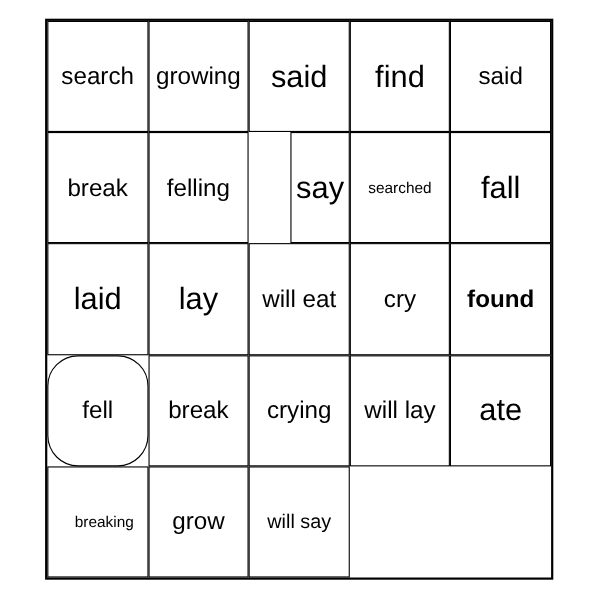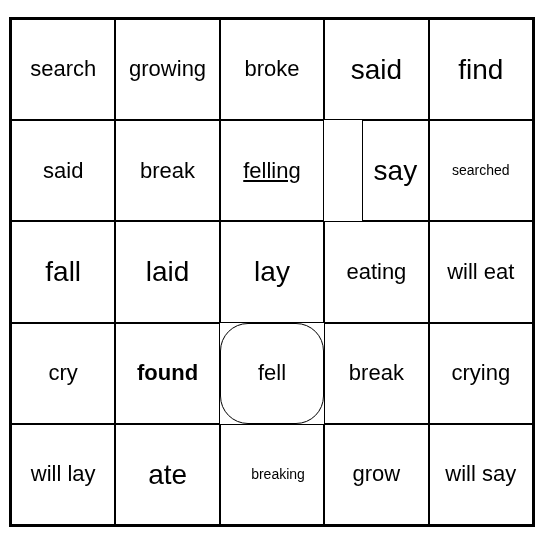--- a/index.html
+++ b/index.html
@@ -16,57 +16,55 @@
       justify-content: center;
       background: #fff;
       font-family: Arial, sans-serif;
     }
 
     .bingo-board {
       border: 2px solid #000;
       display: grid;
       grid-template-columns: repeat(5, 1fr);
       grid-template-rows: repeat(5, 1fr);
-      width: 526px;
+      width: 462px;
       height: 510px;
     }
 
     .bingo-cell {
       border: 1px solid #000;
       display: flex;
       align-items: center;
       justify-content: center;
       text-align: center;
       padding: 4px;
       font-size: 22px;
       line-height: 1.2;
     }
   </style>
 </head>
 <body>
 
 <div class="bingo-board">
 <div class="bingo-cell" style="font-size: 22px;">search</div>
     <div class="bingo-cell" style="font-size: 22px;">growing</div>
-    <div class="bingo-cell" style="font-size: 22px;">broke</div>
     <div class="bingo-cell" style="font-size: 28px;">said</div>
     <div class="bingo-cell" style="font-size: 28px;">find</div>
     <div class="bingo-cell" style="font-size: 22px;">said</div>
     <div class="bingo-cell" style="font-size: 22px;">break</div>
-    <div class="bingo-cell" style="font-size: 22px; text-decoration: underline;">felling</div>
+    <div class="bingo-cell" style="font-size: 22px;">felling</div>
     <div class="bingo-cell" style="font-size: 28px; margin-left: 38px;">say</div>
     <div class="bingo-cell" style="font-size: 14px;">searched</div>
     <div class="bingo-cell" style="font-size: 28px;">fall</div>
     <div class="bingo-cell" style="font-size: 28px;">laid</div>
     <div class="bingo-cell" style="font-size: 28px;">lay</div>
-    <div class="bingo-cell" style="font-size: 22px;">eating</div>
     <div class="bingo-cell" style="font-size: 22px;">will eat</div>
     <div class="bingo-cell" style="font-size: 22px;">cry</div>
     <div class="bingo-cell" style="font-size: 22px; font-weight: bold;">found</div>
     <div class="bingo-cell" style="font-size: 22px; border-radius: 28px;">fell</div>
     <div class="bingo-cell" style="font-size: 22px;">break</div>
     <div class="bingo-cell" style="font-size: 22px;">crying</div>
     <div class="bingo-cell" style="font-size: 22px;">will lay</div>
     <div class="bingo-cell" style="font-size: 28px;">ate</div>
     <div class="bingo-cell" style="font-size: 14px; padding-left: 16px;">breaking</div>
     <div class="bingo-cell" style="font-size: 22px;">grow</div>
-    <div class="bingo-cell" style="font-size: 22px;">will say</div>
+    <div class="bingo-cell" style="font-size: 18px;">will say</div>
   </div>
 
 </body></html>

